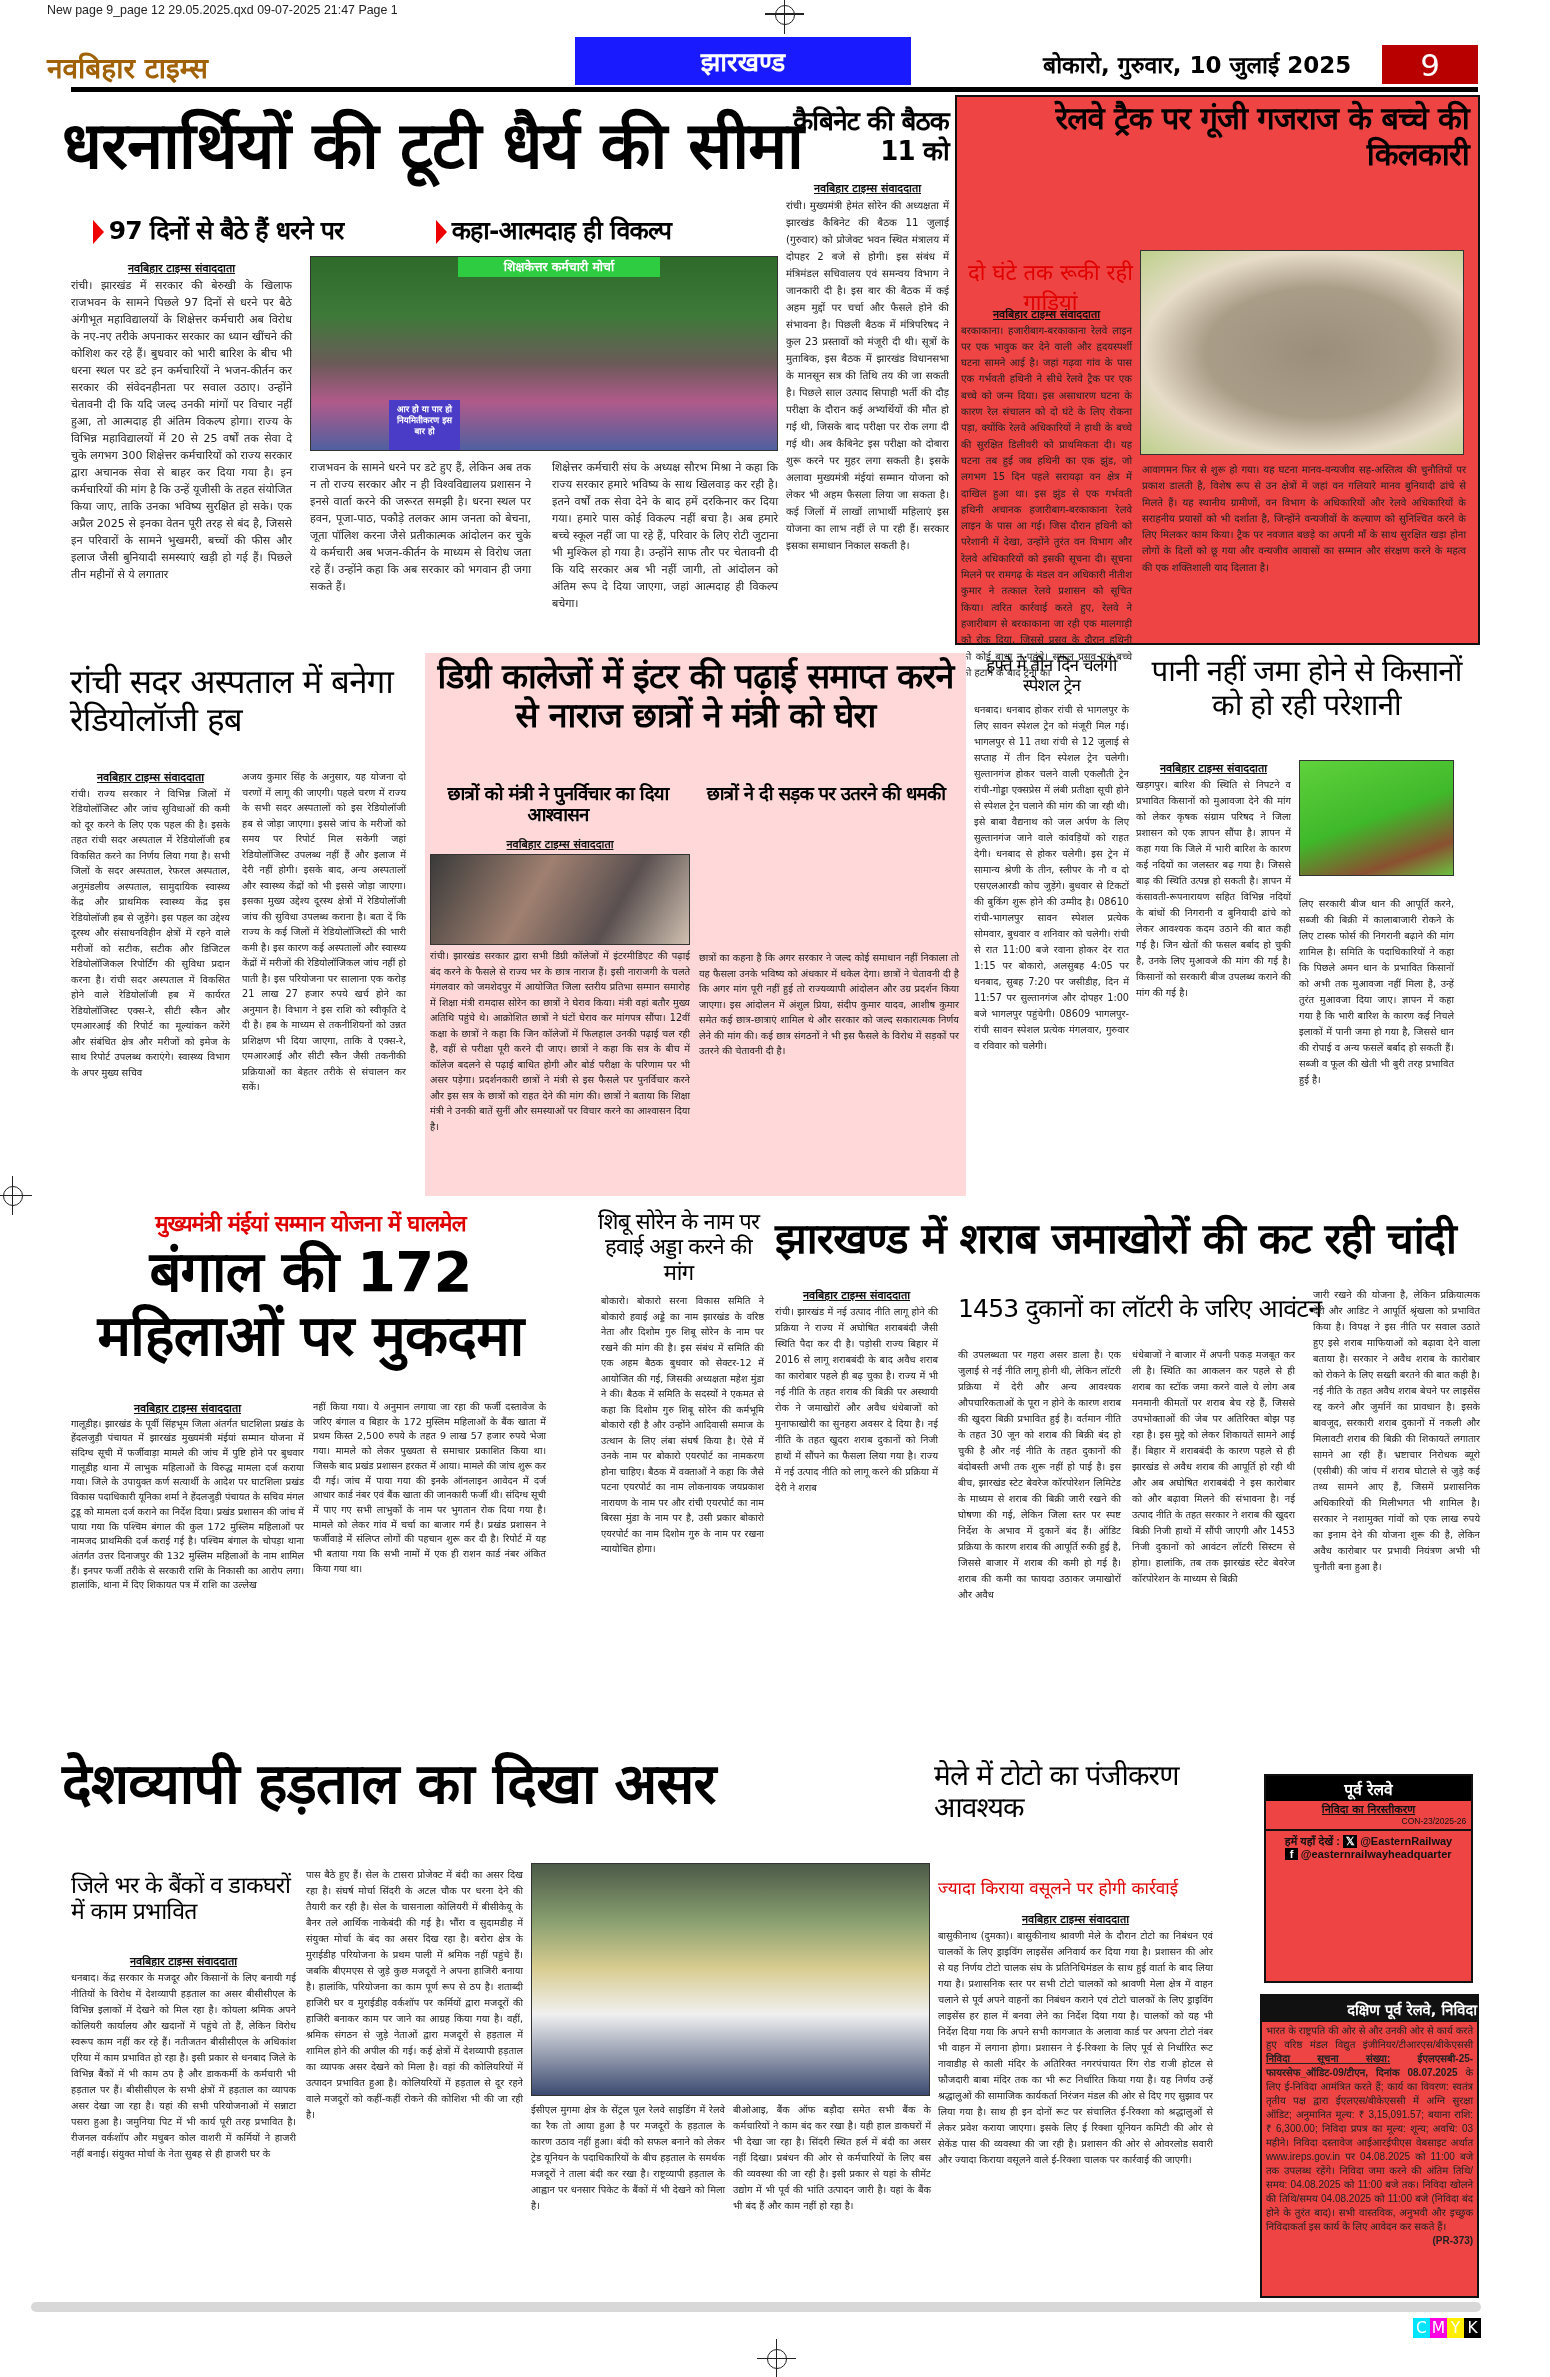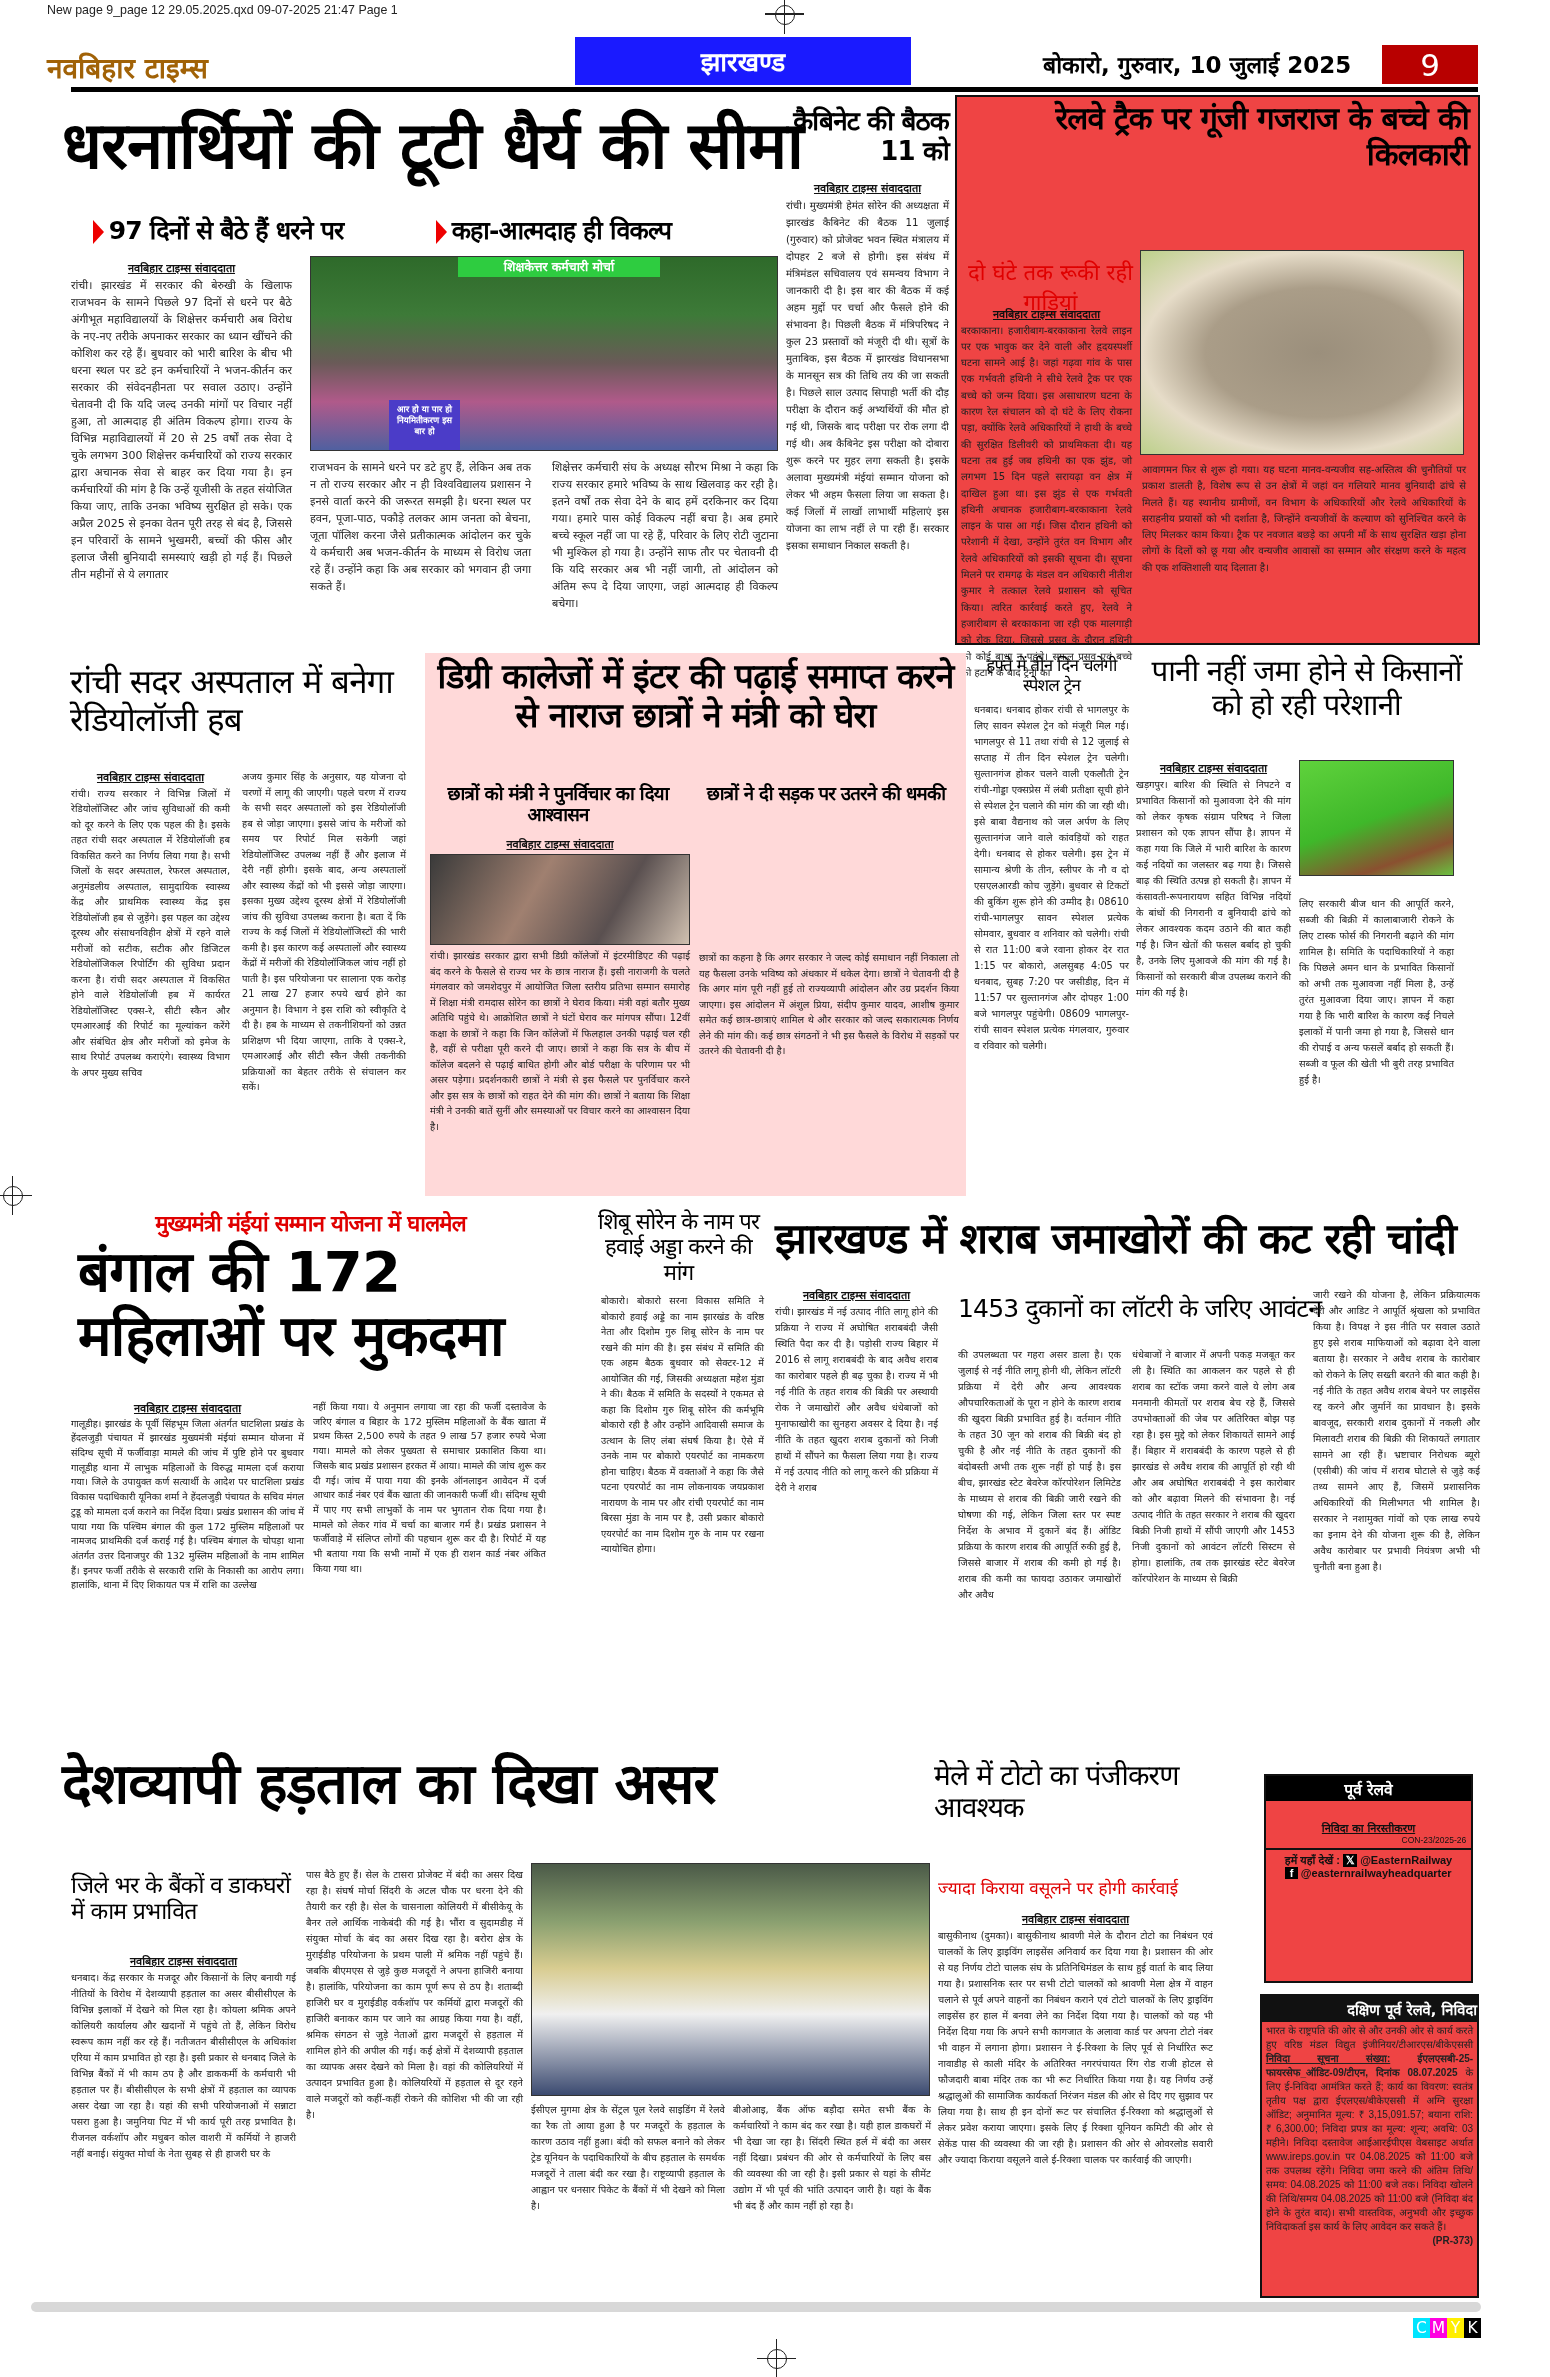--- a/index.html
+++ b/index.html
@@ -94,21 +94,21 @@
 
 <div class="abs hl" style="left:1136px;top:655px;width:341px;font-size:29.5px;text-align:center;font-weight:normal">पानी नहीं जमा होने से किसानों को हो रही परेशानी</div>
 <div class="abs" style="left:1136px;top:760px;width:155px">
   <span class="byline">नवबिहार टाइम्स संवाददाता</span>
   <div class="body" style="font-size:9.7px;line-height:16px">खड़गपुर। बारिश की स्थिति से निपटने व प्रभावित किसानों को मुआवजा देने की मांग को लेकर कृषक संग्राम परिषद ने जिला प्रशासन को एक ज्ञापन सौंपा है। ज्ञापन में कहा गया कि जिले में भारी बारिश के कारण कई नदियों का जलस्तर बढ़ गया है। जिससे बाढ़ की स्थिति उत्पन्न हो सकती है। ज्ञापन में कंसावती-रूपनारायण सहित विभिन्न नदियों के बांधों की निगरानी व बुनियादी ढांचे को लेकर आवश्यक कदम उठाने की बात कही गई है। जिन खेतों की फसल बर्बाद हो चुकी है, उनके लिए मुआवजे की मांग की गई है। किसानों को सरकारी बीज उपलब्ध कराने की मांग की गई है।</div>
 </div>
 <div class="abs photo" style="left:1299px;top:760px;width:155px;height:116px;background:linear-gradient(160deg,#5fd23c,#3fb82a 50%,#8a5030 80%,#6ac040)"></div>
 <div class="abs body" style="left:1299px;top:896px;width:155px;font-size:9.7px;line-height:16px">लिए सरकारी बीज धान की आपूर्ति करने, सब्जी की बिक्री में कालाबाजारी रोकने के लिए टास्क फोर्स की निगरानी बढ़ाने की मांग शामिल है। समिति के पदाधिकारियों ने कहा कि पिछले अमन धान के प्रभावित किसानों को अभी तक मुआवजा नहीं मिला है, उन्हें तुरंत मुआवजा दिया जाए। ज्ञापन में कहा गया है कि भारी बारिश के कारण कई निचले इलाकों में पानी जमा हो गया है, जिससे धान की रोपाई व अन्य फसलें बर्बाद हो सकती हैं। सब्जी व फूल की खेती भी बुरी तरह प्रभावित हुई है।</div>
 
 <div class="abs red hl" style="left:70px;top:1211px;width:481px;font-size:22px;text-align:center">मुख्यमंत्री मंईयां सम्मान योजना  में घालमेल</div>
-<div class="abs hl" style="left:78px;top:1240px;width:465px;font-size:56px;text-align:left">बंगाल की 172 महिलाओं पर मुकदमा</div>
+<div class="abs hl" style="left:78px;top:1240px;width:465px;font-size:56px;text-align:center">बंगाल की 172 महिलाओं पर मुकदमा</div>
 <div class="abs" style="left:71px;top:1400px;width:233px">
   <span class="byline">नवबिहार टाइम्स संवाददाता</span>
   <div class="body" style="font-size:9.5px;line-height:14.7px">गालूडीह। झारखंड के पूर्वी सिंहभूम जिला अंतर्गत घाटशिला प्रखंड के हेंदलजुड़ी पंचायत में झारखंड मुख्यमंत्री मंईयां सम्मान योजना में संदिग्ध सूची में फर्जीवाड़ा मामले की जांच में पुष्टि होने पर बुधवार गालूडीह थाना में लाभुक महिलाओं के विरुद्ध मामला दर्ज कराया गया। जिले के उपायुक्त कर्ण सत्यार्थी के आदेश पर घाटशिला प्रखंड विकास पदाधिकारी यूनिका शर्मा ने हेंदलजुड़ी पंचायत के सचिव मंगल टुडू को मामला दर्ज कराने का निर्देश दिया। प्रखंड प्रशासन की जांच में पाया गया कि पश्चिम बंगाल की कुल 172 मुस्लिम महिलाओं पर नामजद प्राथमिकी दर्ज कराई गई है। पश्चिम बंगाल के चोपड़ा थाना अंतर्गत उत्तर दिनाजपुर की 132 मुस्लिम महिलाओं के नाम शामिल हैं। इनपर फर्जी तरीके से सरकारी राशि के निकासी का आरोप लगा। हालांकि, थाना में दिए शिकायत पत्र में राशि का उल्लेख</div>
 </div>
 <div class="abs body" style="left:313px;top:1400px;width:233px;font-size:9.5px;line-height:14.7px">नहीं किया गया। ये अनुमान लगाया जा रहा की फर्जी दस्तावेज के जरिए बंगाल व बिहार के 172 मुस्लिम महिलाओं के बैंक खाता में प्रथम किस्त 2,500 रुपये के तहत 9 लाख 57 हजार रुपये भेजा गया। मामले को लेकर पुख्यता से समाचार प्रकाशित किया था। जिसके बाद प्रखंड प्रशासन हरकत में आया। मामले की जांच शुरू कर दी गई। जांच में पाया गया की इनके ऑनलाइन आवेदन में दर्ज आधार कार्ड नंबर एवं बैंक खाता की जानकारी फर्जी थी। संदिग्ध सूची में पाए गए सभी लाभुकों के नाम पर भुगतान रोक दिया गया है। मामले को लेकर गांव में चर्चा का बाजार गर्म है। प्रखंड प्रशासन ने फर्जीवाड़े में संलिप्त लोगों की पहचान शुरू कर दी है। रिपोर्ट में यह भी बताया गया कि सभी नामों में एक ही राशन कार्ड नंबर अंकित किया गया था।</div>
 
 <div class="abs hl" style="left:597px;top:1209px;width:163px;font-size:22px;text-align:center;font-weight:normal">शिबू सोरेन के नाम पर हवाई अड्डा करने की मांग</div>
 <div class="abs body" style="left:601px;top:1293px;width:163px;font-size:9.5px;line-height:15.5px">बोकारो। बोकारो सरना विकास समिति ने बोकारो हवाई अड्डे का नाम झारखंड के वरिष्ठ नेता और दिशोम गुरु शिबू सोरेन के नाम पर रखने की मांग की है। इस संबंध में समिति की एक अहम बैठक बुधवार को सेक्टर-12 में आयोजित की गई, जिसकी अध्यक्षता महेश मुंडा ने की। बैठक में समिति के सदस्यों ने एकमत से कहा कि दिशोम गुरु शिबू सोरेन की कर्मभूमि बोकारो रही है और उन्होंने आदिवासी समाज के उत्थान के लिए लंबा संघर्ष किया है। ऐसे में उनके नाम पर बोकारो एयरपोर्ट का नामकरण होना चाहिए। बैठक में वक्ताओं ने कहा कि जैसे पटना एयरपोर्ट का नाम लोकनायक जयप्रकाश नारायण के नाम पर और रांची एयरपोर्ट का नाम बिरसा मुंडा के नाम पर है, उसी प्रकार बोकारो एयरपोर्ट का नाम दिशोम गुरु के नाम पर रखना न्यायोचित होगा।</div>
 
 <div class="abs hl" style="left:775px;top:1215px;width:705px;font-size:42px;white-space:nowrap">झारखण्ड में शराब जमाखोरों की कट रही चांदी</div>
@@ -134,21 +134,21 @@
 
 <div class="abs hl" style="left:934px;top:1760px;width:279px;font-size:28px;font-weight:normal">मेले में टोटो का पंजीकरण आवश्यक</div>
 <div class="abs red" style="left:938px;top:1876px;width:279px;font-size:17px">ज्यादा किराया वसूलने पर होगी कार्रवाई</div>
 <div class="abs" style="left:938px;top:1911px;width:275px">
   <span class="byline">नवबिहार टाइम्स संवाददाता</span>
   <div class="body" style="font-size:9.7px;line-height:16px">बासुकीनाथ (दुमका)। बासुकीनाथ श्रावणी मेले के दौरान टोटो का निबंधन एवं चालकों के लिए ड्राइविंग लाइसेंस अनिवार्य कर दिया गया है। प्रशासन की ओर से यह निर्णय टोटो चालक संघ के प्रतिनिधिमंडल के साथ हुई वार्ता के बाद लिया गया है। प्रशासनिक स्तर पर सभी टोटो चालकों को श्रावणी मेला क्षेत्र में वाहन चलाने से पूर्व अपने वाहनों का निबंधन कराने एवं टोटो चालकों के लिए ड्राइविंग लाइसेंस हर हाल में बनवा लेने का निर्देश दिया गया है। चालकों को यह भी निर्देश दिया गया कि अपने सभी कागजात के अलावा कार्ड पर अपना टोटो नंबर भी वाहन में लगाना होगा। प्रशासन ने ई-रिक्शा के लिए पूर्व से निर्धारित रूट नावाडीह से काली मंदिर के अतिरिक्त नगरपंचायत रिंग रोड राजी होटल से फौजदारी बाबा मंदिर तक का भी रूट निर्धारित किया गया है। यह निर्णय उन्हें श्रद्धालुओं की सामाजिक कार्यकर्ता निरंजन मंडल की ओर से दिए गए सुझाव पर लिया गया है। साथ ही इन दोनों रूट पर संचालित ई-रिक्शा को श्रद्धालुओं से लेकर प्रवेश कराया जाएगा। इसके लिए ई रिक्शा यूनियन कमिटी की ओर से सेकेंड पास की व्यवस्था की जा रही है। प्रशासन की ओर से ओवरलोड सवारी और ज्यादा किराया वसूलने वाले ई-रिक्शा चालक पर कार्रवाई की जाएगी।</div>
 </div>
 
 <div class="abs box" style="left:1264px;top:1774px;width:209px;height:209px">
   <div style="background:#000;color:#fff;text-align:center;font-size:15.5px;font-weight:bold;padding:1.6px 0">पूर्व रेलवे</div>
-  <div style="text-align:center;font-size:11px;font-weight:bold;text-decoration:underline;margin-top:19px">निविदा का निरस्तीकरण</div>
+  <div style="text-align:center;font-size:11px;font-weight:bold;text-decoration:underline;margin-top:0">निविदा का निरस्तीकरण</div>
   <div style="text-align:right;font-family:'Liberation Sans',sans-serif;font-size:8.5px;padding:0 4.7px">CON-23/2025-26</div>
   <div style="border-top:2.3px solid #111;margin-top:3.1px;padding:1.6px 3.1px;text-align:center;font-family:'Liberation Sans',sans-serif;font-weight:bold;font-size:11px">
     <span>हमें यहाँ देखें :</span>
     <span style="display:inline-block;background:#000;color:#fff;width:14px;text-align:center">𝕏</span>
     <span>@EasternRailway</span><br>
     <span style="display:inline-block;background:#000;color:#fff;width:12.4px;text-align:center">f</span>
     <span>@easternrailwayheadquarter</span>
   </div>
 </div>
 

